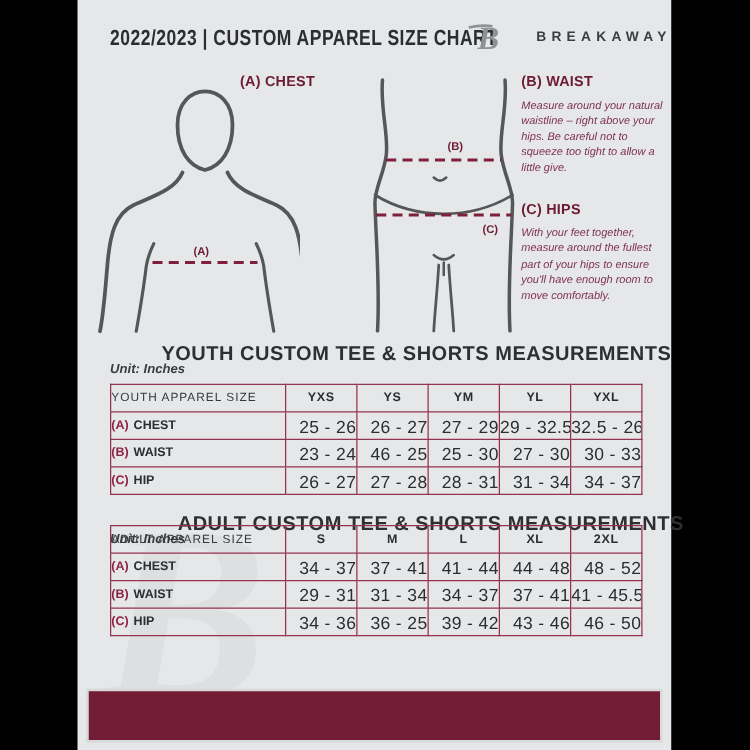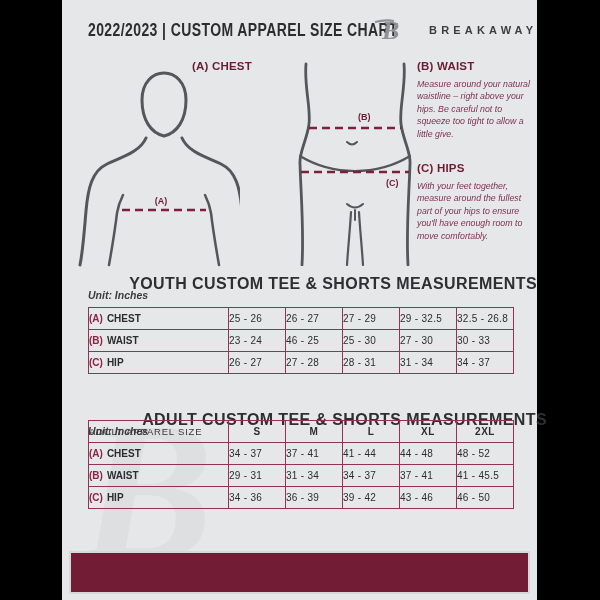--- a/index.html
+++ b/index.html
@@ -38,21 +38,21 @@
   
   .size-table{position:absolute;left:26px;width:426px;border-collapse:collapse;
     table-layout:fixed;z-index:1;}
   #youthTable{top:307px;} #adultTable{top:420px;}
   .size-table td{border:1.5px solid #92344f;padding:0;height:21px;overflow:hidden;
     white-space:nowrap;}
   .col-label{padding-left:12px;font-size:9.5px;color:#36383a;letter-spacing:0.8px;}
   .size-head{font-size:10px;font-weight:700;text-align:center;color:#2b2d2f;letter-spacing:0.5px;}
   .row-label{padding-left:12px;font-size:10px;font-weight:600;color:#2b2d2f;}
   .row-key{font-weight:800;color:#8d2342;margin-right:4px;}
-  .cell-val{font-size:10px;text-align:left;color:#2b2d2f;letter-spacing:0.3px;}
+  .cell-val{font-size:14px;text-align:right;color:#2b2d2f;letter-spacing:0.3px;}
 
   
   .watermark{position:absolute;left:18px;top:392px;font-size:200px;line-height:1;
     font-family:"Liberation Serif",serif;font-style:italic;font-weight:700;
     color:#d9dade;opacity:0.6;z-index:0;}
   .footer-bar{position:absolute;left:9px;top:553px;width:457px;height:39px;
     background:#721d35;box-shadow:0 0 0 2px #d7d8da;z-index:1;}
 </style>
 </head>
 <body>
@@ -116,20 +116,28 @@
     <table id="youthTable" class="size-table">
       <colgroup>
           <col style="width:140px">
           <col>
           <col>
           <col>
           <col>
           <col>
         </colgroup>
       <tbody>
+          <tr>
+        <td class="col-label">YOUTH APPAREL SIZE</td>
+        <td class="size-head">YXS</td>
+        <td class="size-head">YS</td>
+        <td class="size-head">YM</td>
+        <td class="size-head">YL</td>
+        <td class="size-head">YXL</td>
+      </tr>
       <tr>
         <td class="row-label"><span class="row-key">(A)</span><span>CHEST</span></td>
         <td class="cell-val">25 - 26</td>
         <td class="cell-val">26 - 27</td>
         <td class="cell-val">27 - 29</td>
         <td class="cell-val">29 - 32.5</td>
         <td class="cell-val">32.5 - 26.8</td>
       </tr>
       <tr>
         <td class="row-label"><span class="row-key">(B)</span><span>WAIST</span></td>
@@ -183,21 +191,21 @@
         <td class="row-label"><span class="row-key">(B)</span><span>WAIST</span></td>
         <td class="cell-val">29 - 31</td>
         <td class="cell-val">31 - 34</td>
         <td class="cell-val">34 - 37</td>
         <td class="cell-val">37 - 41</td>
         <td class="cell-val">41 - 45.5</td>
       </tr>
       <tr>
         <td class="row-label"><span class="row-key">(C)</span><span>HIP</span></td>
         <td class="cell-val">34 - 36</td>
-        <td class="cell-val">36 - 39</td>
+        <td class="cell-val">36 - 25</td>
         <td class="cell-val">39 - 42</td>
         <td class="cell-val">43 - 46</td>
         <td class="cell-val">46 - 50</td>
       </tr>
     </tbody>
       </table>
 
     <div class="footer-bar"></div>
   </div>
 </div>

